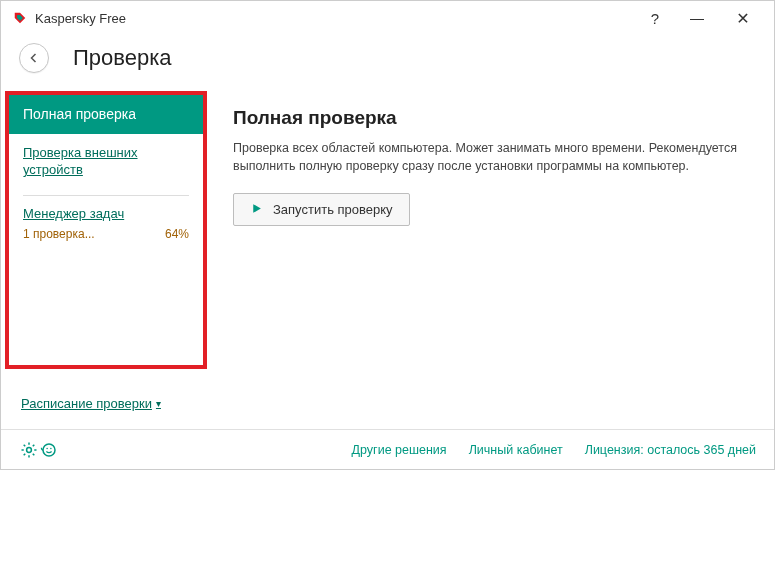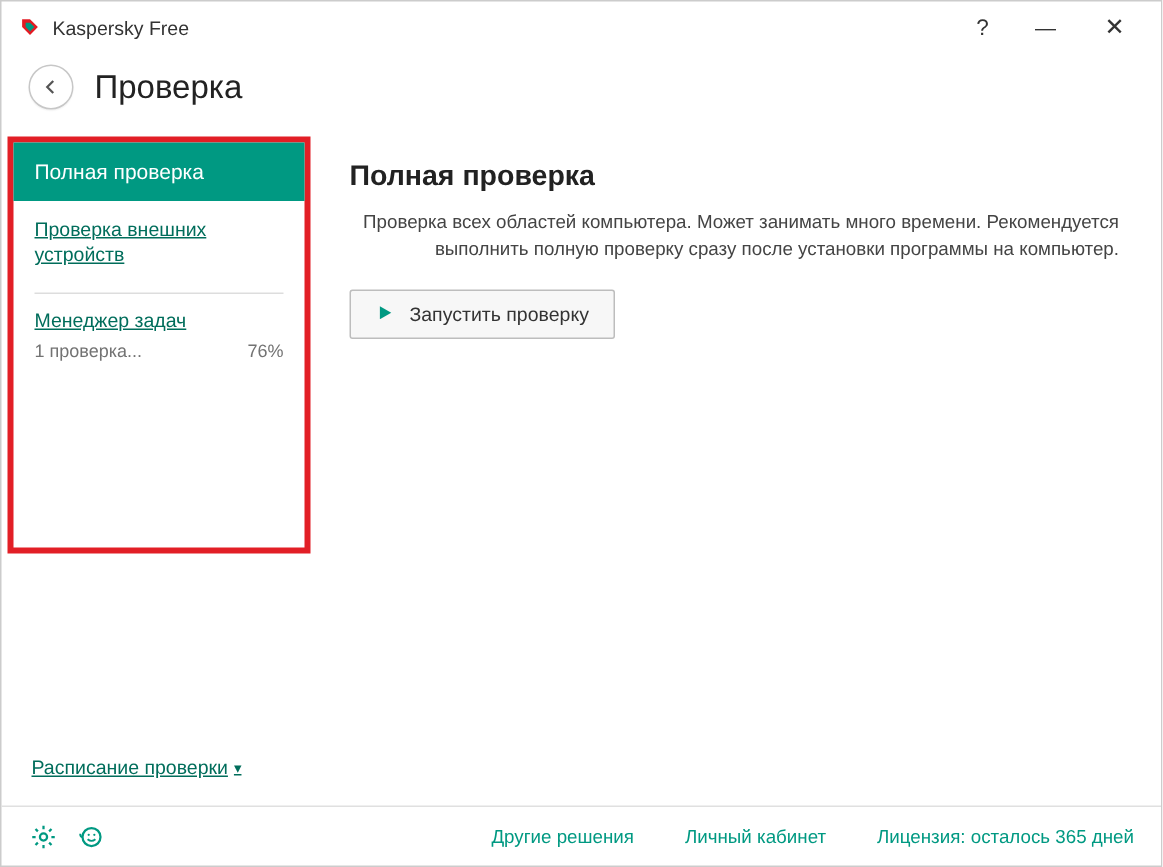--- a/index.html
+++ b/index.html
@@ -1,45 +1,45 @@
 <!DOCTYPE html>
 <html><head>
 <meta charset="utf-8">
 <style>
   * { box-sizing: border-box; margin: 0; padding: 0; }
   html, body { width: 775px; height: 578px; font-family: "Segoe UI", Arial, sans-serif; background: #fff; color: #333; overflow: hidden; }
-  .window { width: 775px; height: 578px; border: 1px solid #ccc; display: flex; flex-direction: column; }
+  .window { width: 775px; height: 470px; border: 1px solid #ccc; display: flex; flex-direction: column; }
   .titlebar { height: 34px; display: flex; align-items: center; padding: 0 12px; gap: 8px; }
   .titlebar .spacer { flex: 1; }
   .titlebar .sysbtn { width: 38px; text-align: center; font-size: 14px; color: #333; cursor: pointer; }
   .titlebar .helpbtn { width: 30px; text-align: center; font-size: 15px; color: #333; cursor: pointer; }
   .app-title { font-size: 13px; color: #333; }
   .logo { width: 14px; height: 14px; }
-  .header { display: flex; align-items: center; gap: 14px; padding: 8px 18px 14px; }
+  .header { display: flex; align-items: center; gap: 24px; padding: 8px 18px 14px; }
   .backbtn { width: 30px; height: 30px; border-radius: 50%; border: 1px solid #c7c7c7; display: flex; align-items: center; justify-content: center; cursor: pointer; background: #fff; box-shadow: 0 1px 1px rgba(0,0,0,.05); }
   .backbtn svg { width: 12px; height: 12px; }
   .page-title { font-size: 22px; font-weight: 400; color: #222; }
   .body { flex: 1; display: flex; overflow: hidden; }
   .sidebar { width: 210px; padding: 4px 0 8px 0; display: flex; flex-direction: column; }
   .highlight-box { border: 4px solid #e21f26; margin: 0 4px 0 4px; padding: 0 0 10px 0; background: #fff; min-height: 278px; }
   .nav-item { display: block; padding: 10px 14px; font-size: 13px; color: #006d5b; text-decoration: underline; cursor: pointer; line-height: 1.35; }
   .nav-item.active { background: #009982; color: #fff; text-decoration: none; font-size: 14px; }
   .divider { border-top: 1px solid #ddd; margin: 6px 14px 4px; }
   .task-manager { padding: 6px 14px 2px; }
   .task-manager .tm-link { font-size: 13px; color: #006d5b; text-decoration: underline; cursor: pointer; }
-  .task-manager .tm-row { display: flex; justify-content: space-between; font-size: 12px; color: #737373; margin-top: 6px; }
+  .task-manager .tm-row { display: flex; justify-content: space-between; font-size: 12px; color: #a16207; margin-top: 6px; }
   .schedule { padding: 6px 20px 10px; font-size: 13px; color: #006d5b; text-decoration: underline; cursor: pointer; display: flex; align-items: center; gap: 4px; margin-top: 12px; }
   .schedule .chev { font-size: 10px; color: #006d5b; }
   .sidebar-fill { flex: 1; }
   .main { flex: 1; padding: 20px 28px 10px 22px; }
   .main h1 { font-size: 19px; font-weight: 600; color: #222; margin-bottom: 10px; }
-  .main p { font-size: 12.5px; color: #444; line-height: 1.45; margin-bottom: 18px; text-align: right; }
+  .main p { font-size: 12.5px; color: #444; line-height: 1.45; margin-bottom: 18px; }
   .runbtn { display: inline-flex; align-items: flex-start; gap: 10px; border: 1px solid #bdbdbd; background: #f7f7f7; padding: 8px 16px; font-size: 13px; color: #333; cursor: pointer; border-radius: 2px; }
   .runbtn svg { width: 13px; height: 13px; }
-  .footer { height: 40px; border-top: 1px solid #e0e0e0; display: flex; align-items: center; padding: 0 18px; gap: 12px; }
+  .footer { height: 40px; border-top: 1px solid #e0e0e0; display: flex; align-items: center; padding: 0 18px; }
   .footer .iconbtn { width: 20px; height: 20px; cursor: pointer; display: flex; align-items: center; justify-content: center; }
   .footer .spacer { flex: 1; }
   .footer a.flink { font-size: 12.5px; color: #009982; text-decoration: none; margin-left: 22px; cursor: pointer; }
 </style>
 </head>
 <body>
 
 <div class="window">
 
   <div class="titlebar">
@@ -66,21 +66,21 @@
   <div class="body">
     <div class="sidebar">
       <div class="highlight-box">
         <div class="nav-item active">Полная проверка</div>
         <div class="nav-item">Проверка внешних устройств</div>
         <div class="divider"></div>
         <div class="task-manager">
           <div class="tm-link">Менеджер задач</div>
           <div class="tm-row">
             <span>1 проверка...</span>
-            <span>76%</span>
+            <span>64%</span>
           </div>
         </div>
       </div>
       <div class="sidebar-fill"></div>
       <div class="schedule">
         <span>Расписание проверки</span>
         <span class="chev">▾</span>
       </div>
     </div>
 

